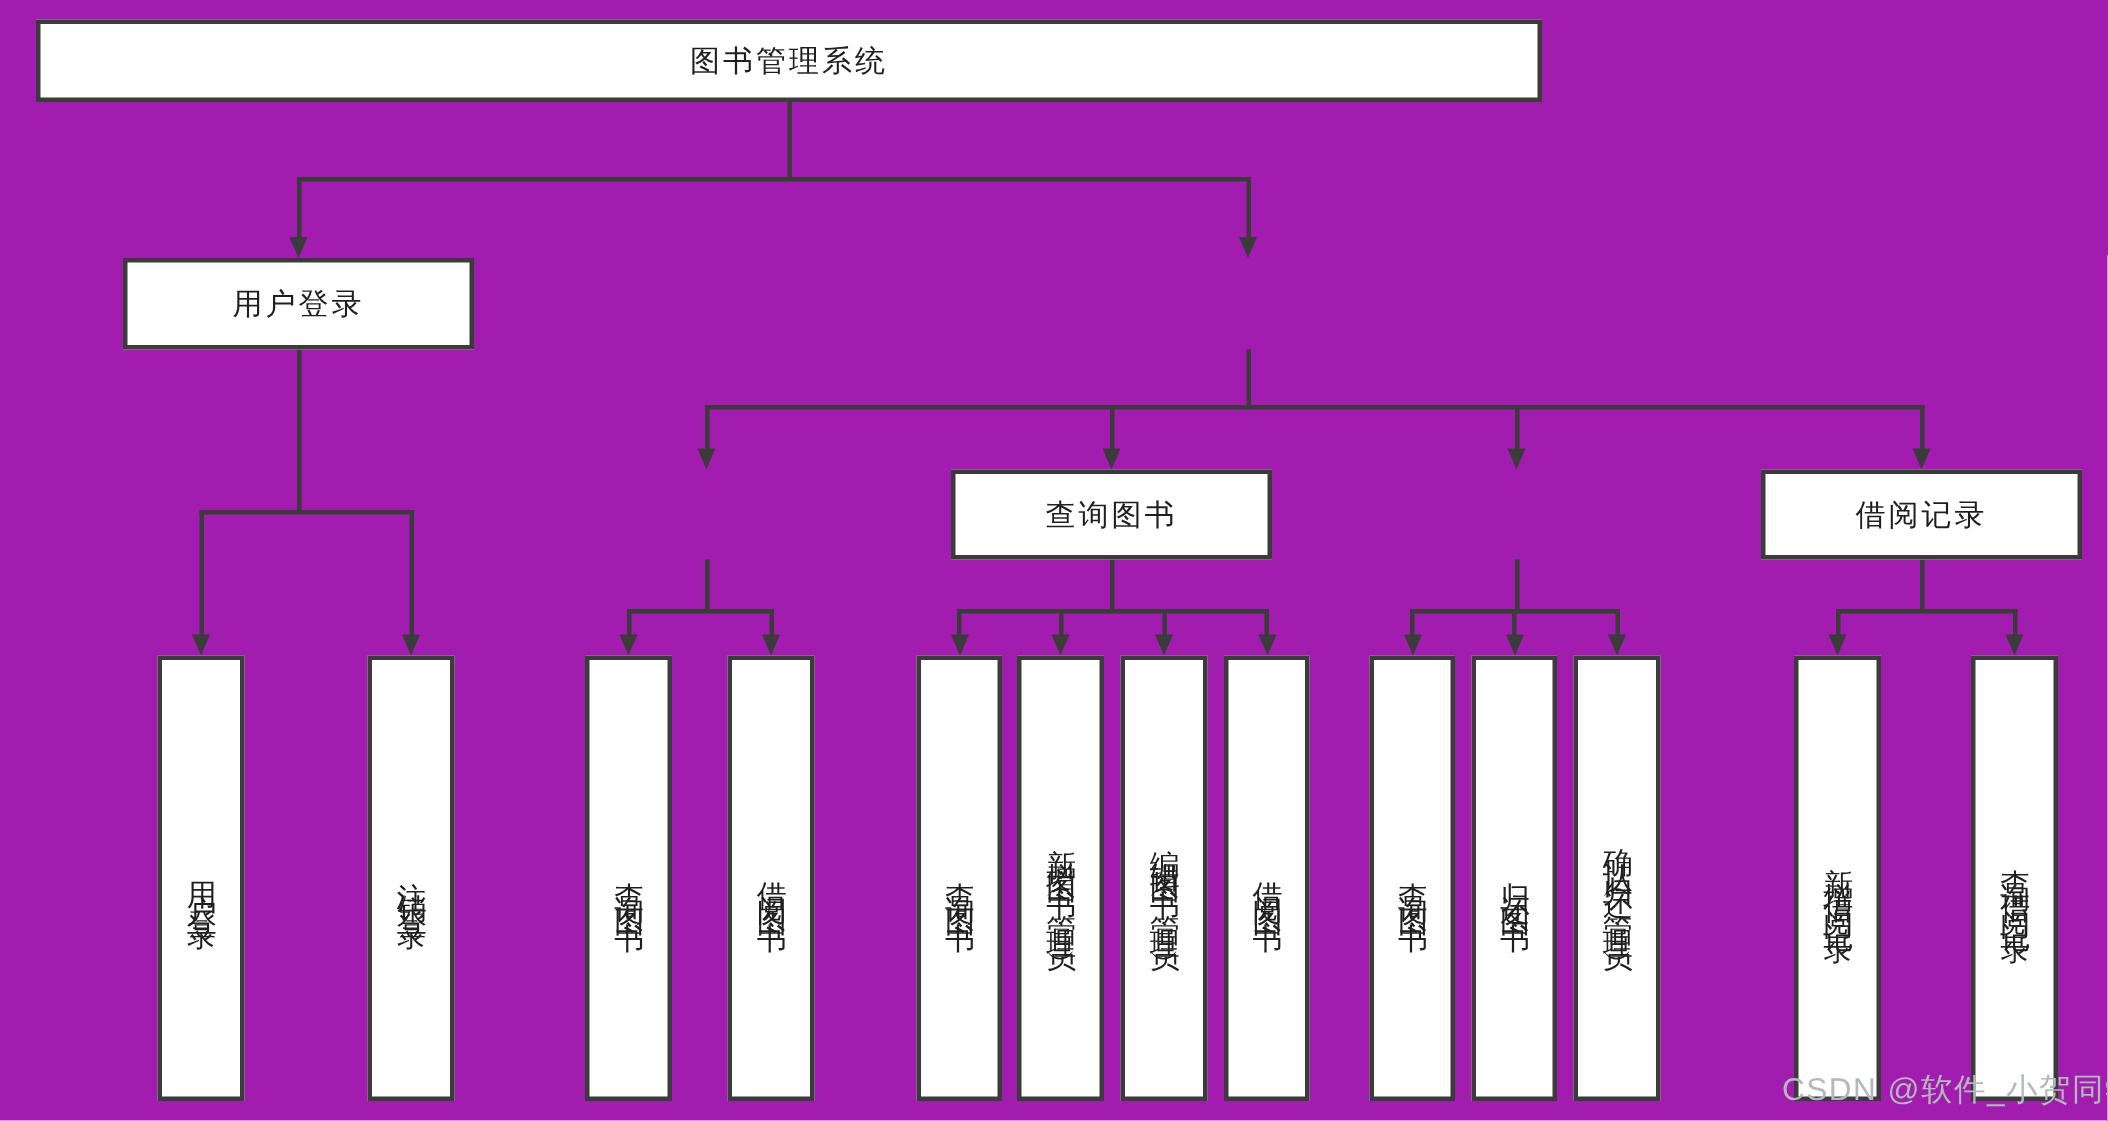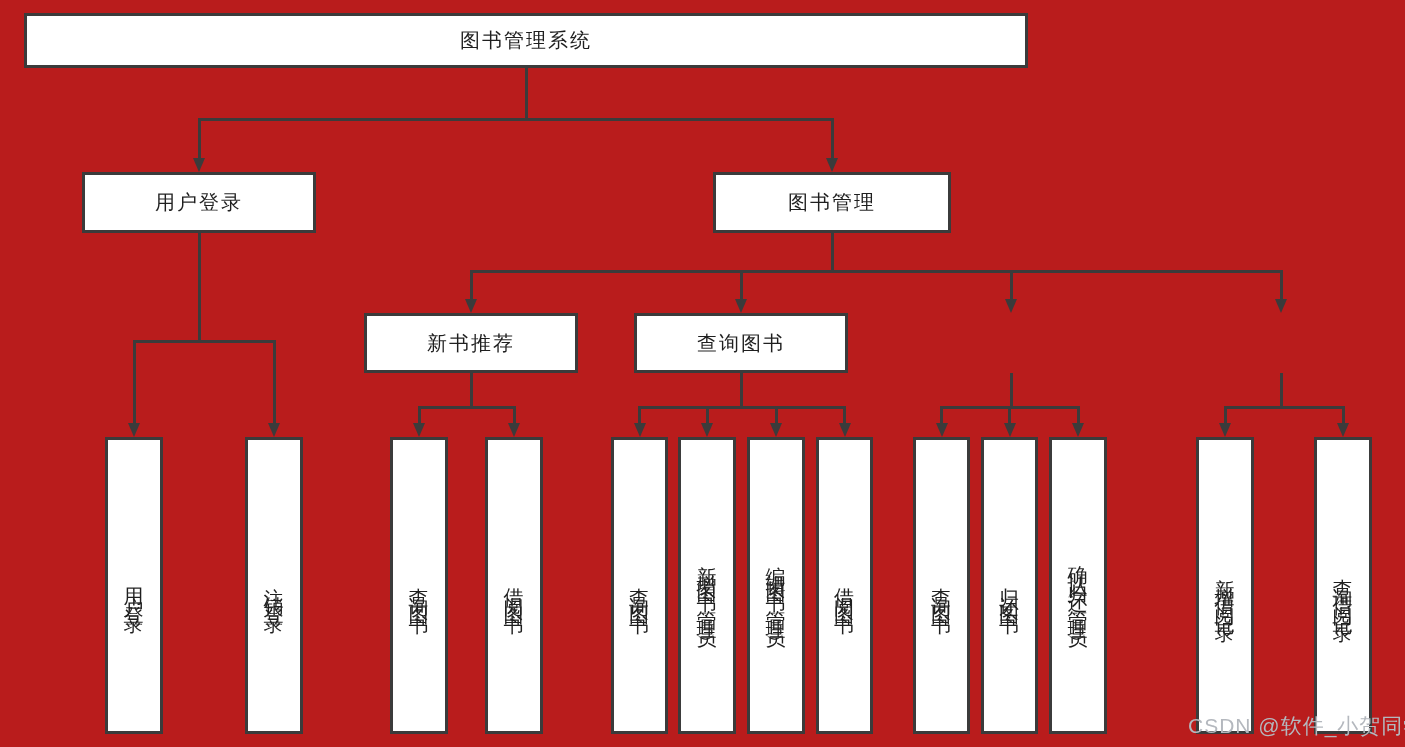--- a/index.html
+++ b/index.html
@@ -1,20 +1,20 @@
 <!DOCTYPE html>
 <html><head>
 <meta charset="utf-8">
 <style>
   html, body { margin: 0; padding: 0; background: #ffffff; }
   #canvas {
     position: relative;
     width: 1405px;
     height: 747px;
-    background: #b91c1c;
+    background: #a21caf;
     font-family: "Liberation Sans", "DejaVu Sans", sans-serif;
     overflow: hidden;
   }
   .node {
     position: absolute;
     box-sizing: border-box;
     background: #ffffff;
     border: 3px solid #3b3b3b;
     display: flex;
     align-items: center;
@@ -61,29 +61,26 @@
 
 <div id="canvas">
 
   <div class="node" style="left:24px; top:13px; width:1004px; height:55px;">
     <span class="h-label">图书管理系统</span>
   </div>
 
   <div class="node" style="left:82px; top:172px; width:234px; height:61px;">
     <span class="h-label">用户登录</span>
   </div>
-  <div class="node" style="left:713px; top:172px; width:238px; height:61px;">
-    <span class="h-label">图书管理</span>
-  </div>
 
-  <div class="node" style="left:364px; top:313px; width:214px; height:60px;">
-    <span class="h-label">新书推荐</span>
-  </div>
   <div class="node" style="left:634px; top:313px; width:214px; height:60px;">
     <span class="h-label">查询图书</span>
+  </div>
+  <div class="node" style="left:1174px; top:313px; width:214px; height:60px;">
+    <span class="h-label">借阅记录</span>
   </div>
 
   <div class="watermark" style="left:1188px; top:712px;">CSDN @软件_小贺同学</div>
 <div class="cline" style="left: 524.5px; top: 68px; width: 3px; height: 51px;"></div>
     <div class="cline" style="left: 197.5px; top: 117.5px; width: 636px; height: 3px;"></div>
     <div class="cline" style="left: 197.5px; top: 119px; width: 3px; height: 43px;"></div>
     <div class="arrowhead" style="left: 193px; top: 158px;"></div>
     <div class="cline" style="left: 830.5px; top: 119px; width: 3px; height: 43px;"></div>
     <div class="arrowhead" style="left: 826px; top: 158px;"></div>
     <div class="cline" style="left: 830.5px; top: 233px; width: 3px; height: 38px;"></div>

